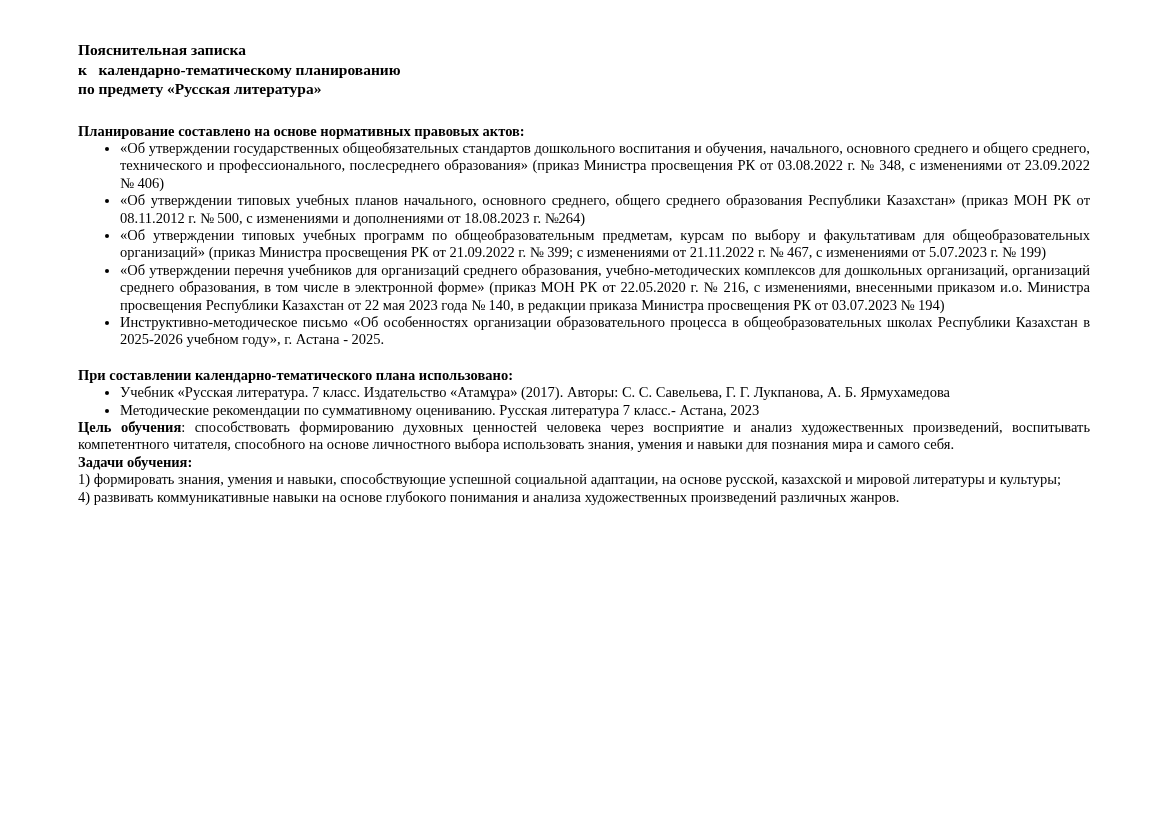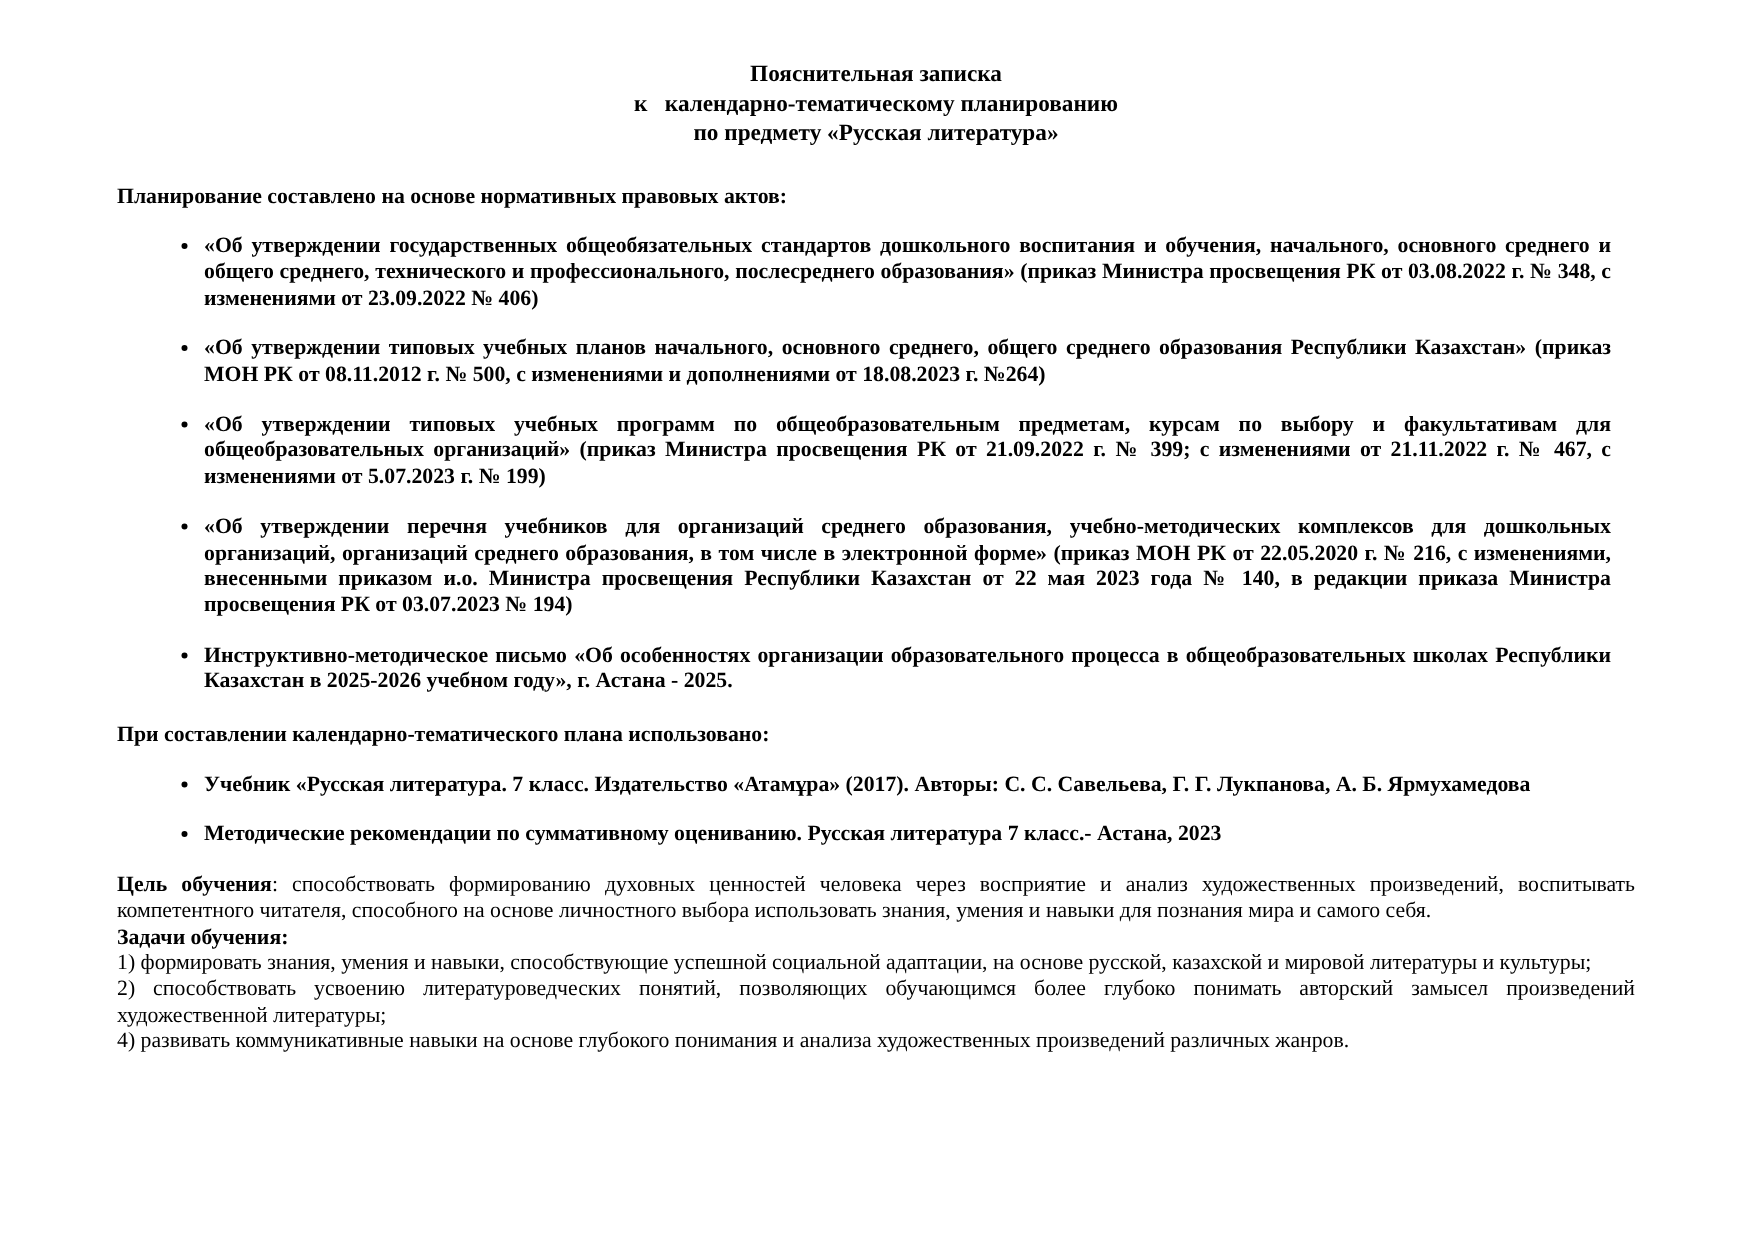--- a/index.html
+++ b/index.html
@@ -15,21 +15,20 @@
     background: #ffffff;
     color: #000000;
     font-family: "Liberation Serif", "DejaVu Serif", serif;
     font-size: 14.5px;
     line-height: 17.4px;
     box-sizing: border-box;
     padding: 40px 80px 0 78px;
     overflow: hidden;
   }
   .title-block {
-    text-align: center;
     font-weight: bold;
     font-size: 15.5px;
     line-height: 19.5px;
     margin: 0 0 24px 0;
   }
   .title-line {
     white-space: pre-wrap;
   }
   .section-heading {
     font-weight: bold;
@@ -40,22 +39,21 @@
     margin-top: 18px;
   }
   ul.doc-list {
     margin: 0;
     padding: 0 0 0 42px;
     list-style: disc outside;
   }
   ul.doc-list li {
     text-align: justify;
     padding: 0;
-    margin: 16px;
-    font-weight: bold;
+    margin: 0;
   }
   p.body-par {
     margin: 0;
     text-align: justify;
   }
   .bold {
     font-weight: bold;
     margin-top: 24px;
   }
 </style>
@@ -82,16 +80,15 @@
   <p class="section-heading gap-above">При составлении календарно-тематического плана использовано:</p>
   <ul class="doc-list">
     <li>Учебник «Русская литература. 7 класс. Издательство «Атамұра» (2017). Авторы: С. С. Савельева, Г. Г. Лукпанова, А. Б. Ярмухамедова</li>
     <li>Методические рекомендации по суммативному оцениванию. Русская литература 7 класс.- Астана, 2023</li>
   </ul>
 
   <p class="body-par gap-above"><span class="bold">Цель обучения</span><span>: способствовать формированию духовных ценностей человека через восприятие и анализ художественных произведений, воспитывать компетентного читателя, способного на основе личностного выбора использовать знания, умения и навыки для познания мира и самого себя.</span></p>
 
   <p class="section-heading">Задачи обучения:</p>
   <p class="body-par">1) формировать знания, умения и навыки, способствующие успешной социальной адаптации, на основе русской, казахской и мировой литературы и культуры;</p>
-  <p class="body-par">2) способствовать усвоению литературоведческих понятий, позволяющих обучающимся более глубоко понимать авторский замысел произведений художественной литературы;</p>
   <p class="body-par">4) развивать коммуникативные навыки на основе глубокого понимания и анализа художественных произведений различных жанров.</p>
 
 </div>
 
 </body></html>

